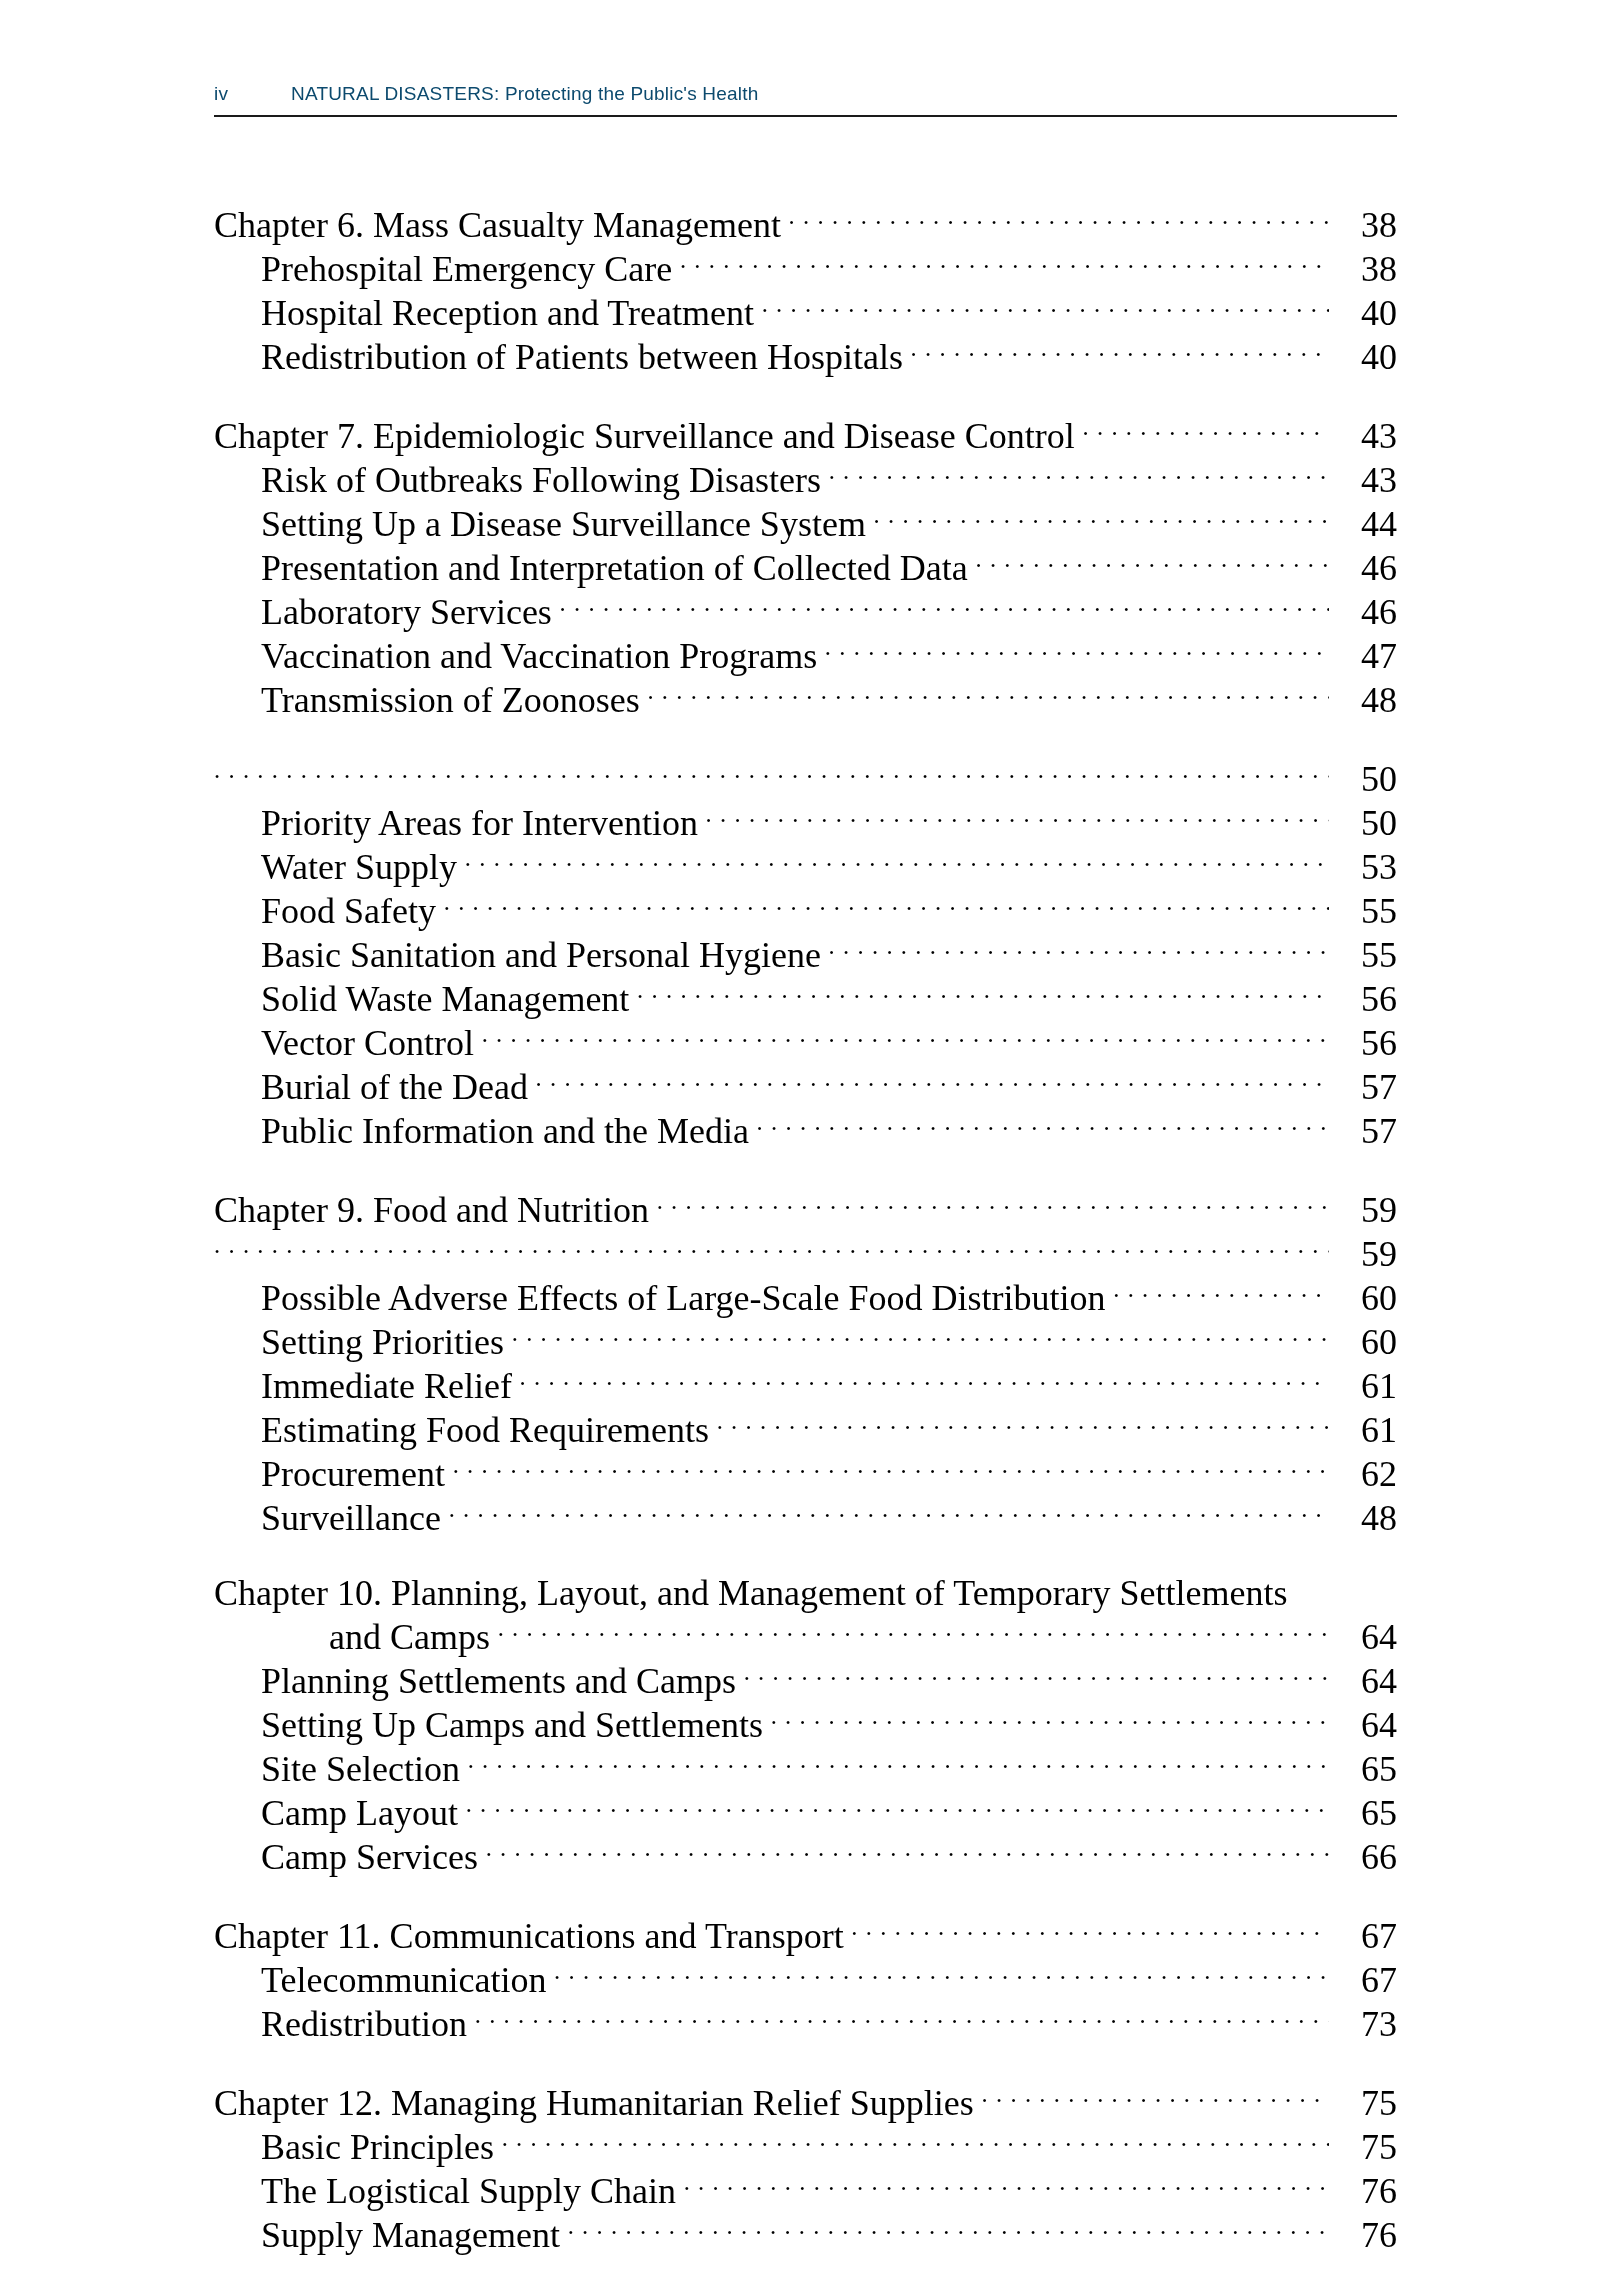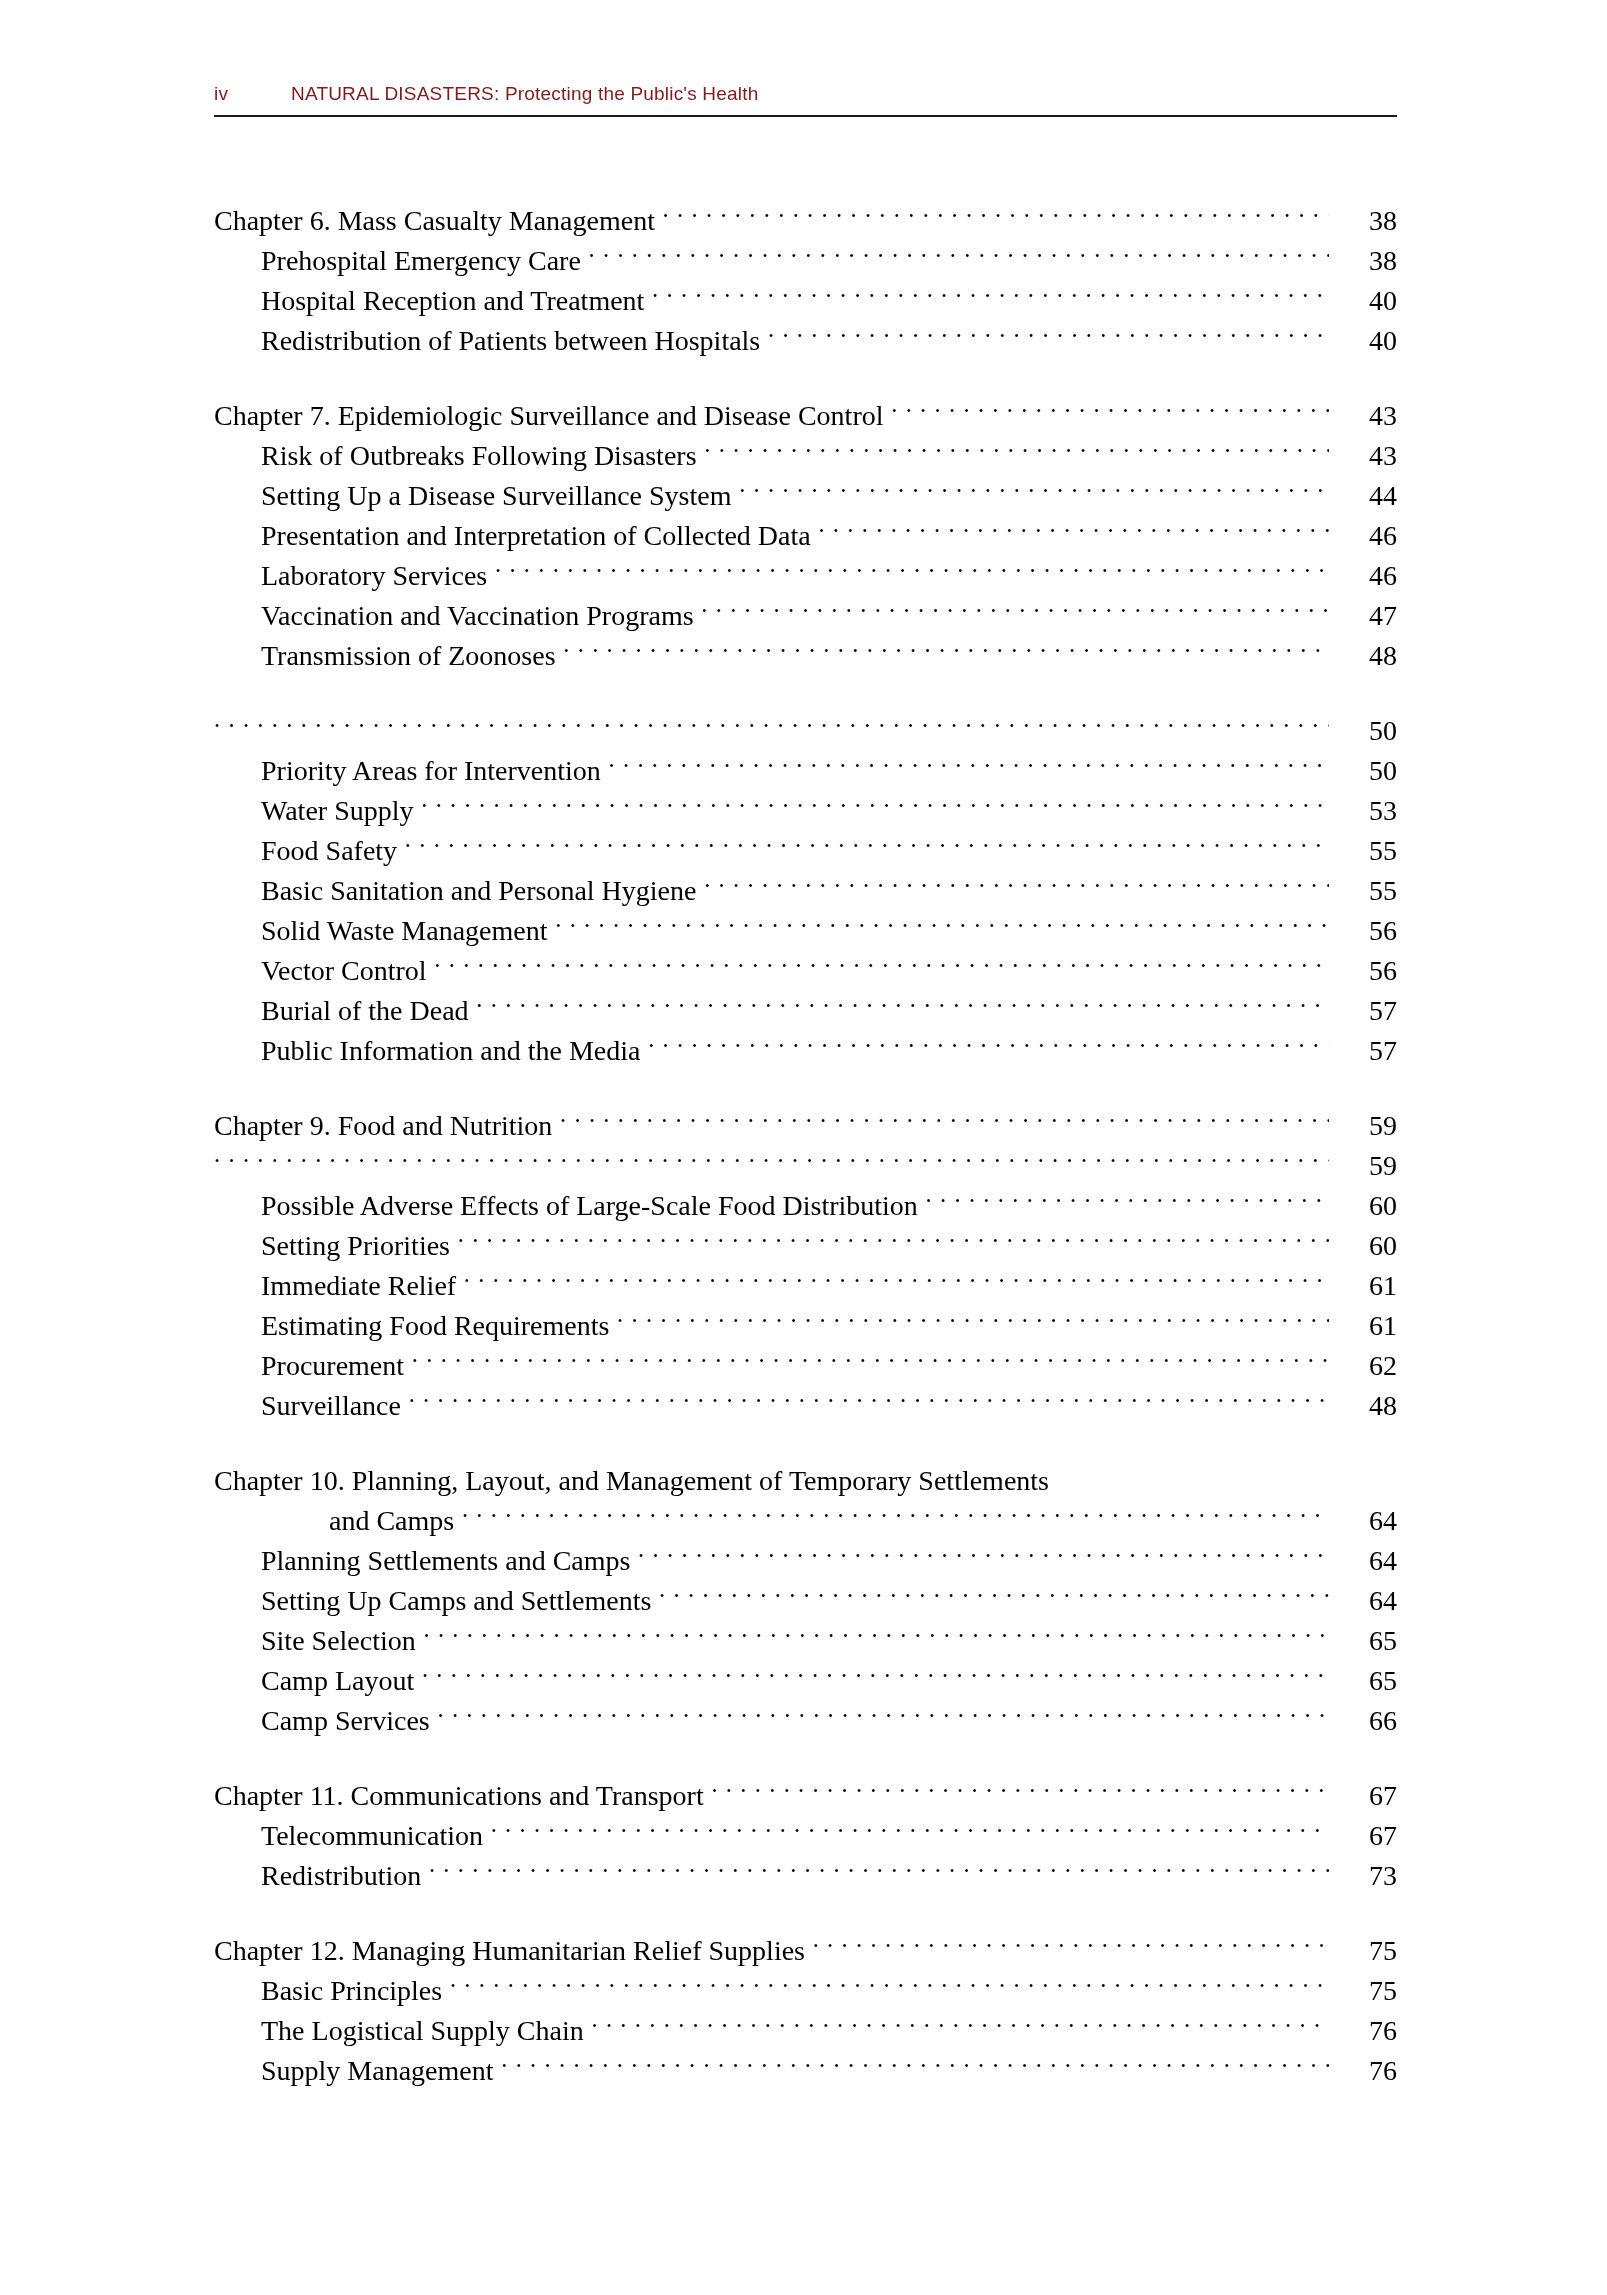--- a/index.html
+++ b/index.html
@@ -25,21 +25,21 @@
   .running-head {
     position: absolute;
     left: 214px;
     top: 83px;
     width: 1183px;
     display: flex;
     align-items: baseline;
     font-family: "Liberation Sans", sans-serif;
     font-size: 19px;
     letter-spacing: 0.2px;
-    color: #7f1d1d;
+    color: #0c4a6e;
   }
   .running-head .folio {
     width: 77px;
     flex: none;
   }
   .running-head .rh-title {
     flex: 1 1 auto;
     white-space: nowrap;
   }
   .head-rule {
@@ -59,21 +59,21 @@
   }
   .group {
     margin-bottom: 35px;
   }
   .group:last-child {
     margin-bottom: 8px;
   }
   .entry {
     display: flex;
     align-items: baseline;
-    font-size: 28px;
+    font-size: 36px;
     line-height: 40px;
     white-space: nowrap;
   }
   .entry .label {
     flex: 0 0 auto;
     padding-right: 7.7px;
   }
   .entry .leader {
     flex: 1 1 auto;
     position: relative;

